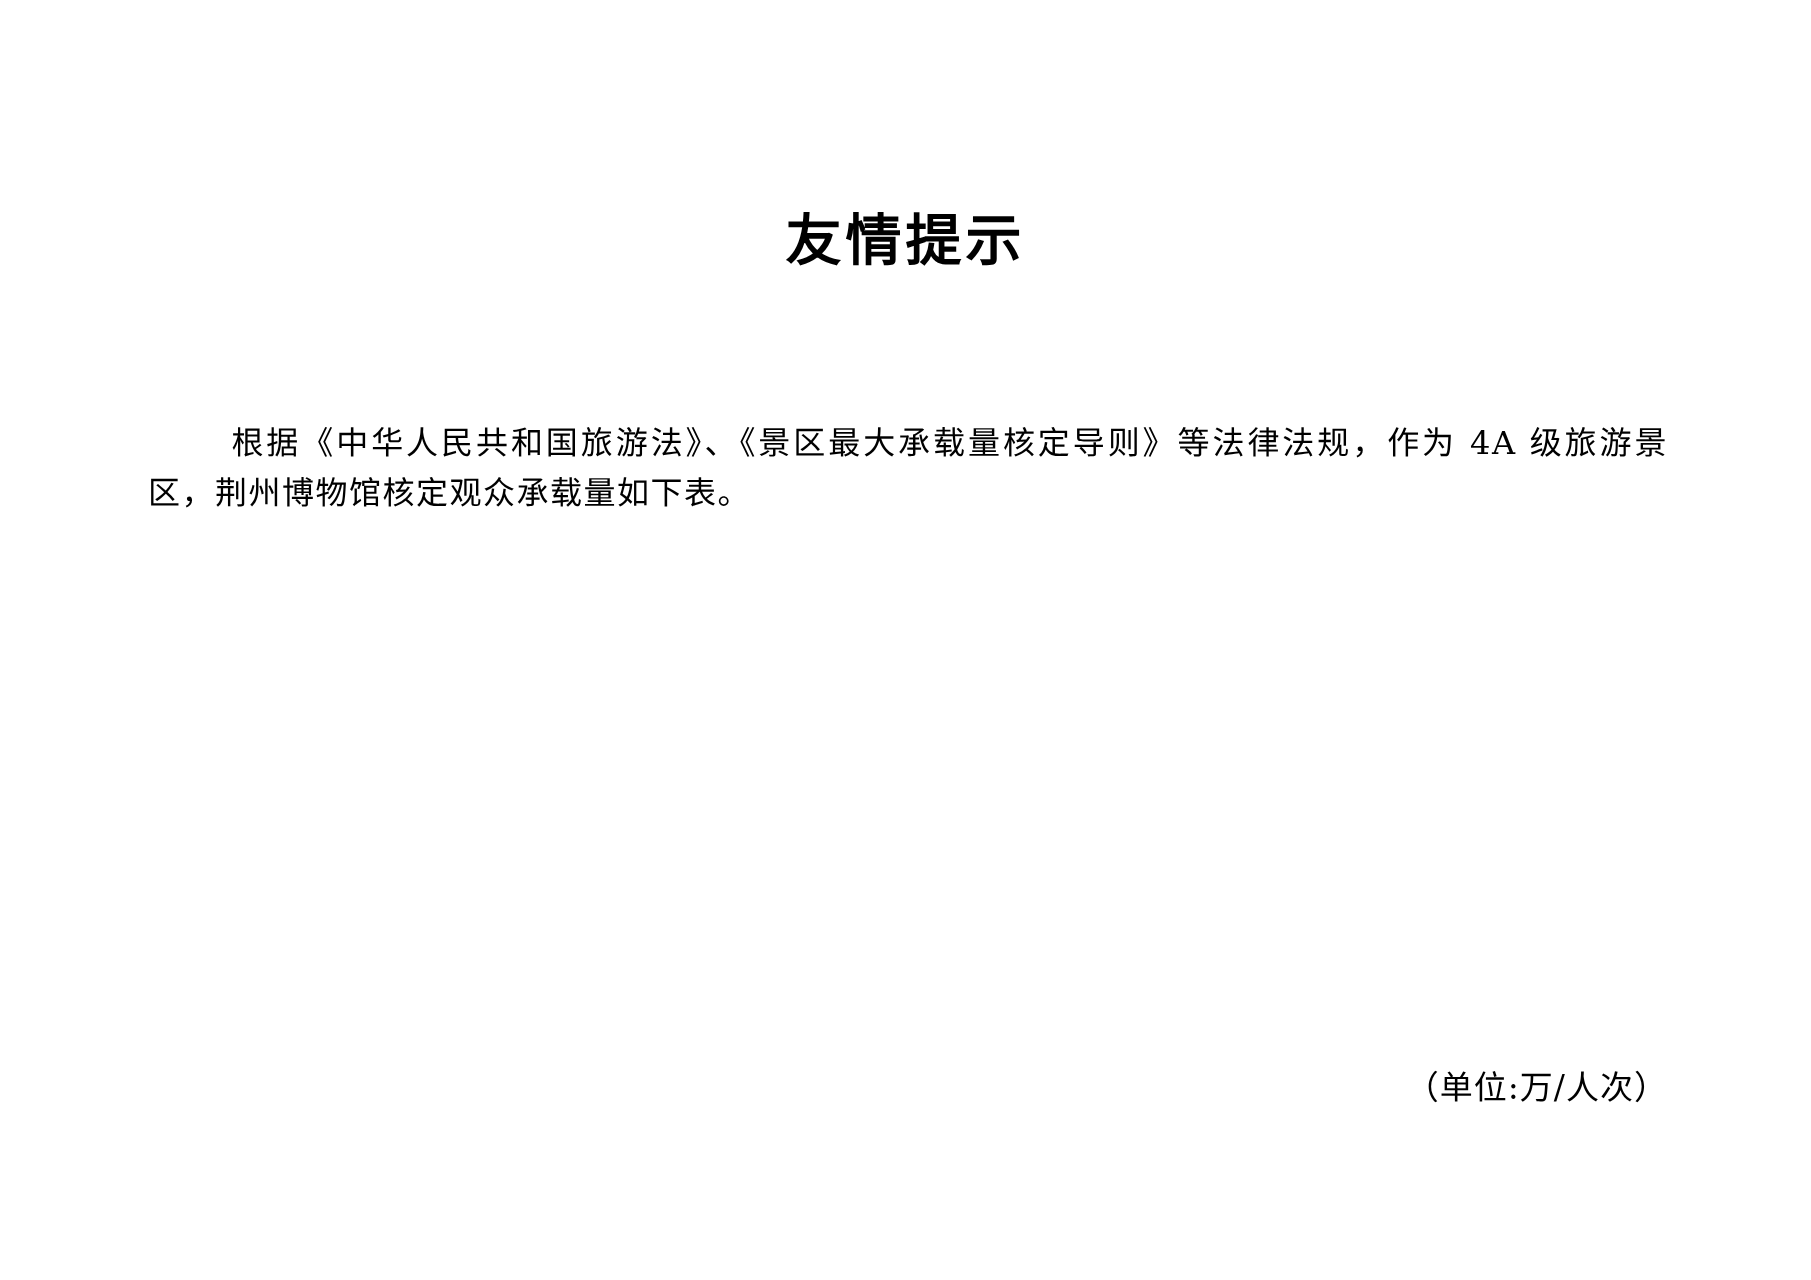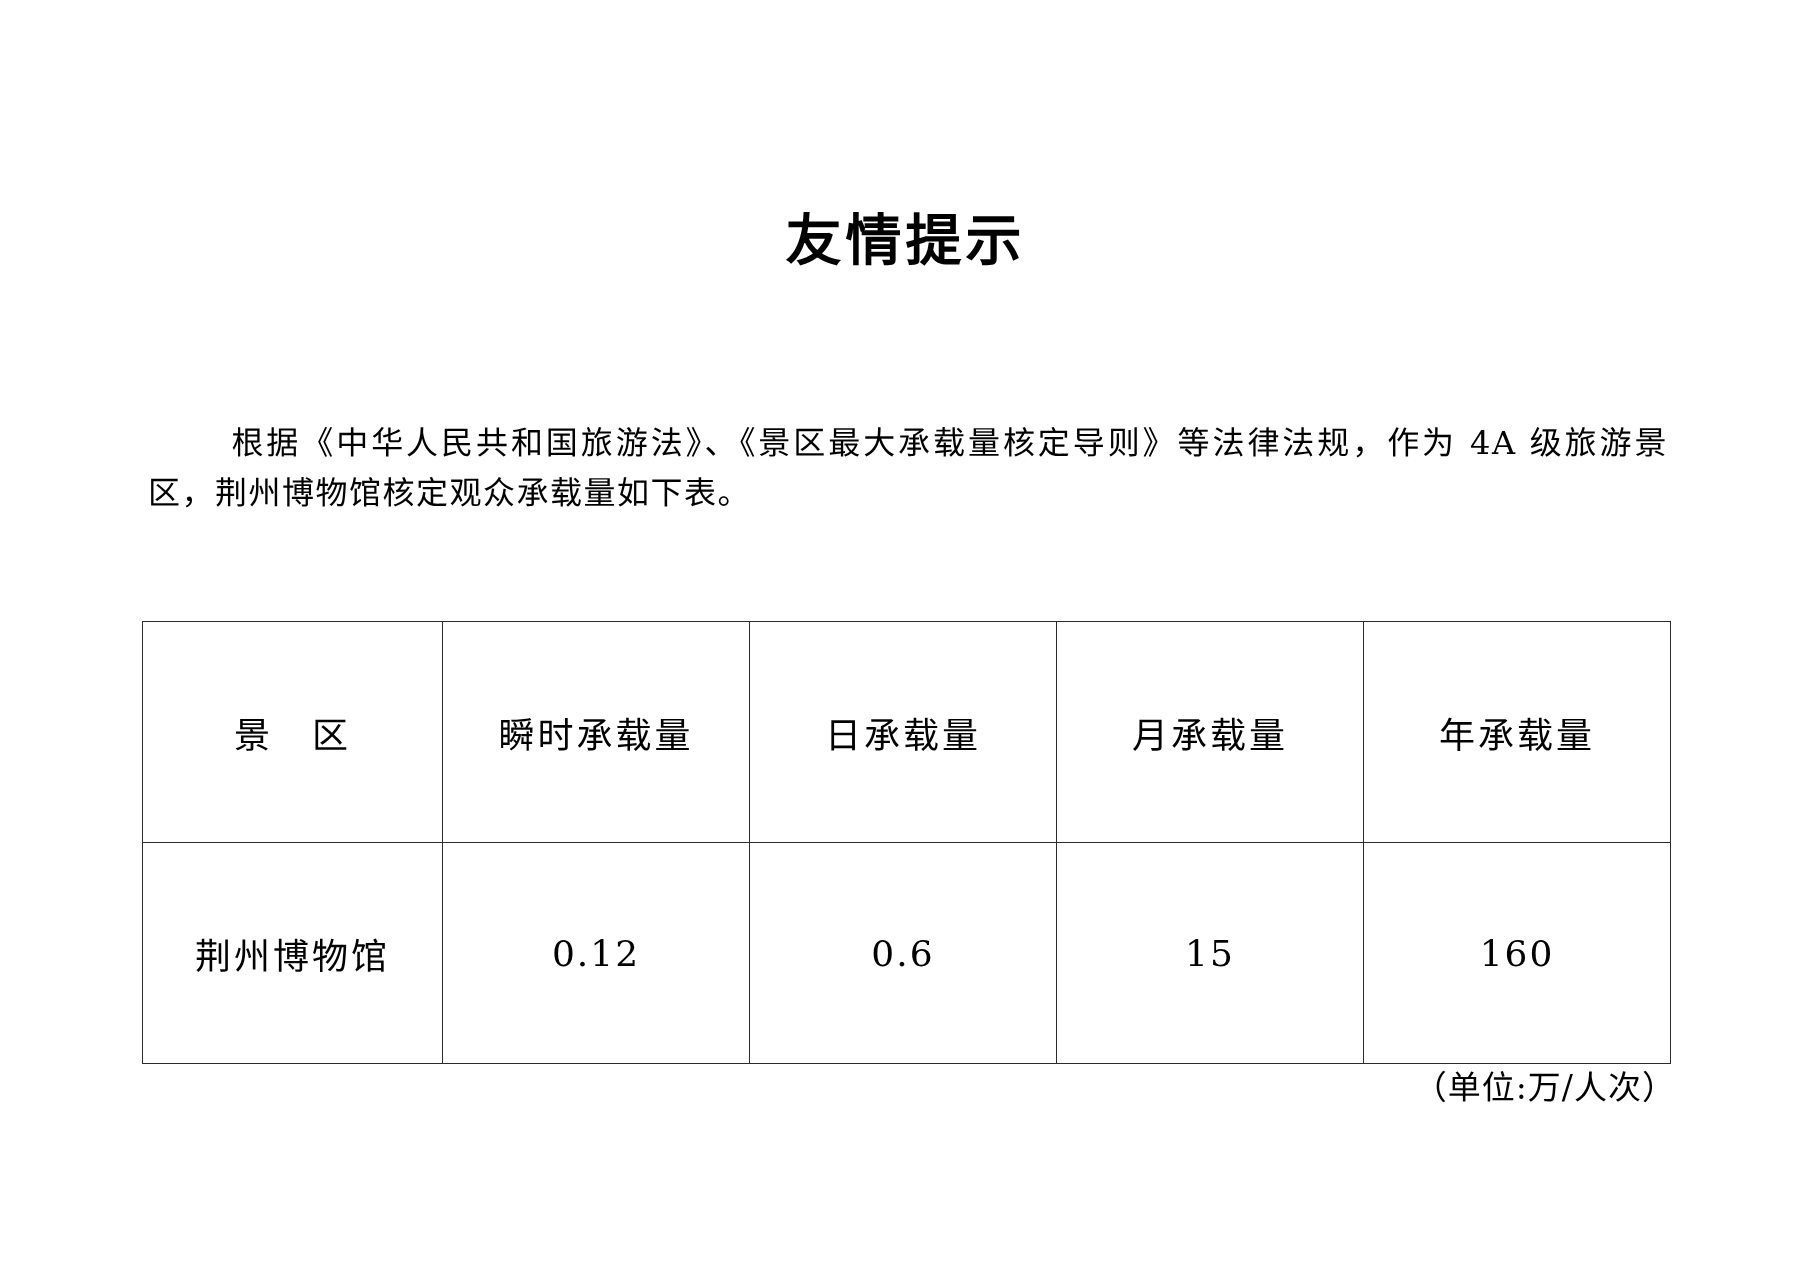--- a/index.html
+++ b/index.html
@@ -75,21 +75,21 @@
   table.capacity-table tr.data-row td {
     height: 220px;
   }
   table.capacity-table td.num {
     letter-spacing: 2px;
     font-size: 36px;
   }
   .unit-note {
     position: absolute;
     top: 1032px;
-    left: 8px;
+    left: 0;
     width: 1668px;
     text-align: right;
     font-size: 33px;
     letter-spacing: 1px;
     font-family: "DejaVu Serif", "Liberation Serif", serif;
   }
   col.c1 { width: 300px; }
   col.c2 { width: 307px; }
   col.c3 { width: 307px; }
   col.c4 { width: 307px; }
@@ -97,41 +97,16 @@
 </style>
 </head>
 <body>
 
 <div class="page">
 
   <div class="doc-title">友情提示</div>
 
   <div class="body-text"><span class="indent"></span><span>根据《中华人民共和国旅游法》、《景区最大承载量核定导则》等法律法规，作为 4A 级旅游景区，荆州博物馆核定观众承载量如下表。</span></div>
 
-  <table class="capacity-table">
-    <colgroup>
-      <col class="c1">
-        <col class="c2">
-        <col class="c3">
-        <col class="c4">
-        <col class="c5">
-    </colgroup>
-    <tbody>
-      <tr class="header-row">
-        <td>景　区</td>
-        <td>瞬时承载量</td>
-        <td>日承载量</td>
-        <td>月承载量</td>
-        <td>年承载量</td>
-      </tr>
-      <tr class="data-row">
-        <td>荆州博物馆</td>
-        <td class="num">0.12</td>
-        <td class="num">0.6</td>
-        <td class="num">15</td>
-        <td class="num">160</td>
-      </tr>
-    </tbody>
-  </table>
 
   <div class="unit-note">（单位:万/人次）</div>
 
 </div>
 
 </body></html>

